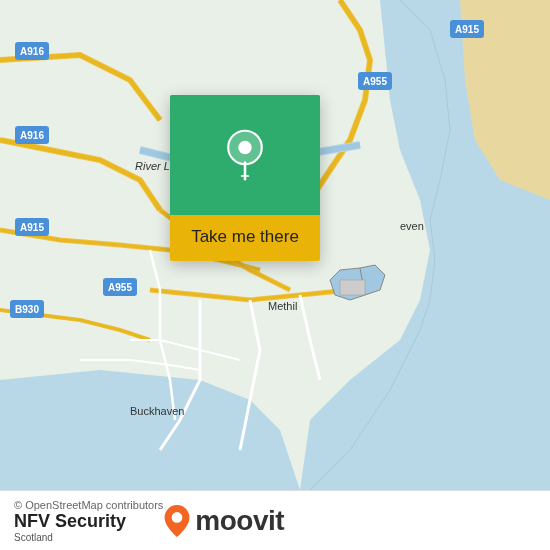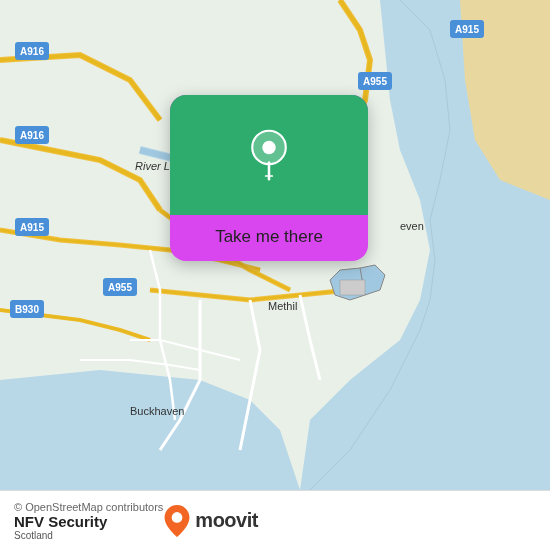--- a/index.html
+++ b/index.html
@@ -18,23 +18,23 @@
       position: absolute;
       top: 0; left: 0;
       width: 100%; height: 100%;
     }
 
     
     #popup-card {
       position: absolute;
       top: 95px;
       left: 170px;
-      width: 198px;
-      background: #d946ef;
-      border-radius: 16px;
+      width: 150px;
+      background: #eab308;
+      border-radius: 2px;
       box-shadow: 0 4px 16px rgba(0,0,0,0.25);
       overflow: hidden;
       z-index: 10;
     }
 
     #popup-green {
       background: #2eac6d;
       width: 100%;
       height: 120px;
       display: flex;
@@ -70,21 +70,21 @@
       font-size: 11px;
       color: #666;
     }
 
     #location-info {
       display: flex;
       flex-direction: column;
     }
 
     #location-name {
-      font-size: 15px;
+      font-size: 18px;
       font-weight: 600;
       color: #222;
     }
 
     #location-region {
       font-size: 10px;
       color: #555;
     }
 
     #moovit-logo {
@@ -92,21 +92,21 @@
       align-items: center;
       gap: 4px;
     }
 
     #moovit-pin {
       width: 28px;
       height: 32px;
     }
 
     #moovit-text {
-      font-size: 20px;
+      font-size: 28px;
       font-weight: 700;
       color: #333;
       letter-spacing: -0.5px;
     }
 
     .road-label {
       font-size: 10px;
       fill: #fff;
     }
 

